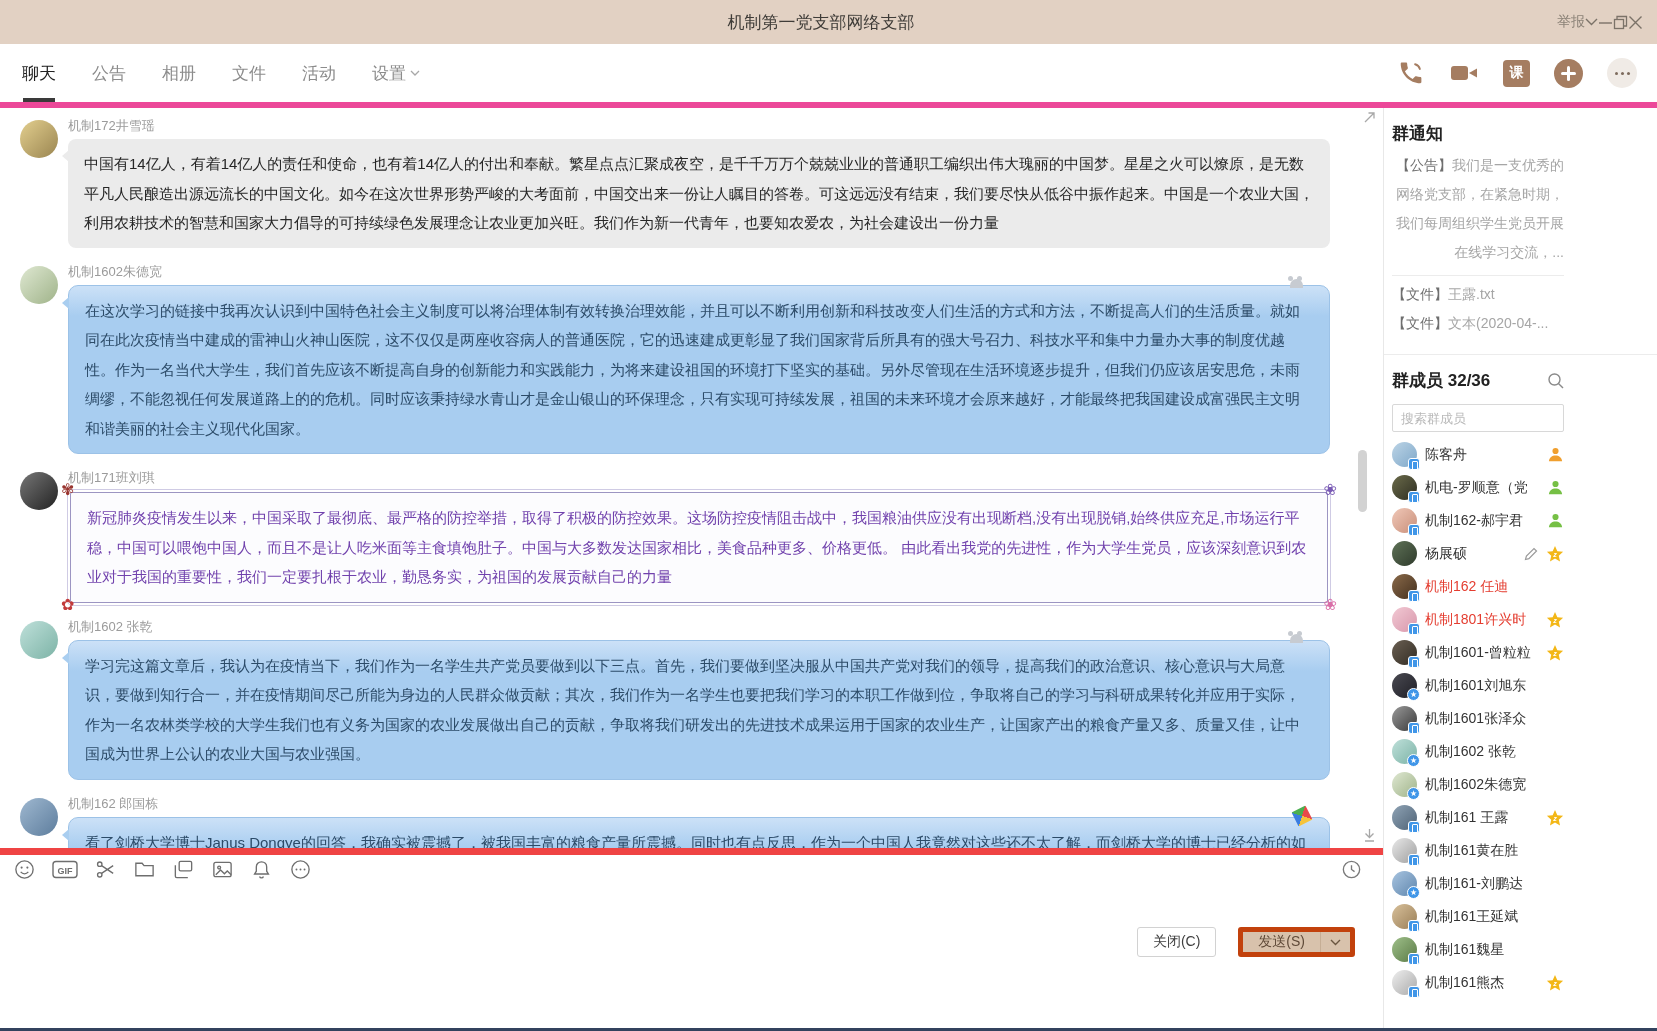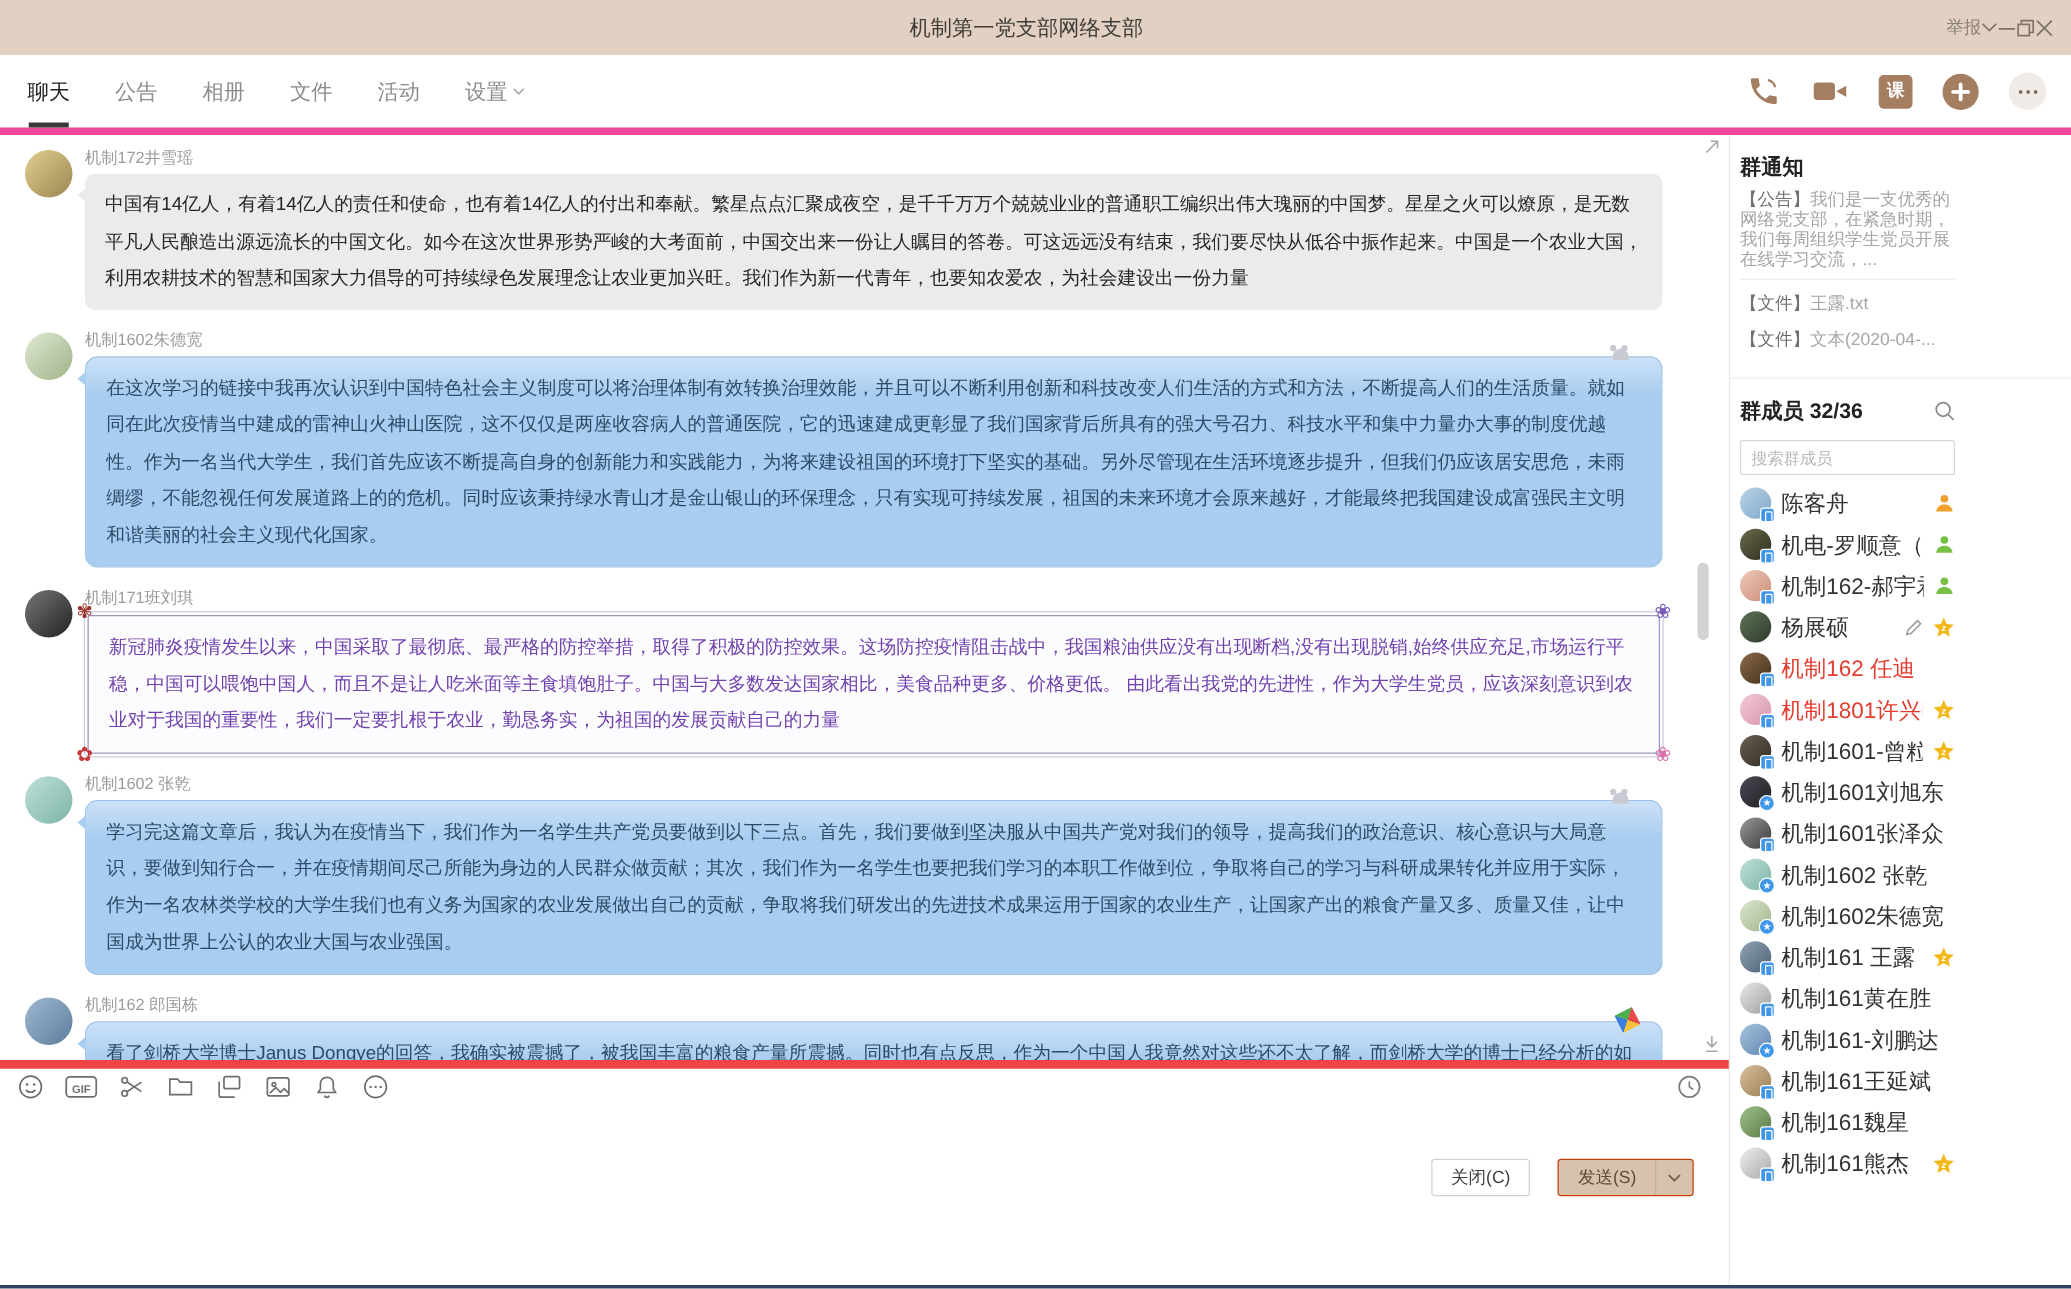--- a/index.html
+++ b/index.html
@@ -61,48 +61,48 @@
   .arrow-top{right:6px;top:2px;}
   .arrow-bottom{right:6px;bottom:5px;}
   
   .toolbar{height:36px;border-top:7px solid #ef4444;display:flex;align-items:center;gap:16px;padding-left:13px;color:#6e6e6e;}
   .tool-ic{display:flex;align-items:center;}
   .tool-clock{margin-left:auto;margin-right:20px;color:#7a7a7a;}
   .input-area{height:43px;}
   .btn-row{flex:1;display:flex;justify-content:flex-end;gap:22px;padding-right:28px;align-items:flex-start;padding-left:11px;}
   .btn-close{height:30px;padding:0 15px;background:#fff;border:1px solid #d2d2d2;border-radius:3px;
     font-size:14px;color:#3f3f3f;font-family:inherit;}
-  .btn-send{height:30px;display:flex;align-items:stretch;background:#d8c2ac;border:1px solid #c2410c;
+  .btn-send{height:30px;display:flex;align-items:stretch;background:#d8c2ac;border:5px solid #c2410c;
     border-radius:3px;color:#5f4a38;font-size:14px;}
   .send-main{display:flex;align-items:center;padding:0 15px;}
   .send-caret{width:30px;display:flex;align-items:center;justify-content:center;border-left:1px solid #c6ae95;}
   
   .sidebar{width:274px;border-left:1px solid #e8e8e8;padding-left:8px;overflow:hidden;}
   .side-inner{width:172px;}
   .notice-title{font-size:17px;font-weight:bold;color:#222;margin:14px 0 6px;}
-  .notice-text{font-size:14px;line-height:16px;color:#a6a6a6;margin:0;}
+  .notice-text{font-size:14px;line-height:29px;color:#a6a6a6;margin:0;text-align:right;}
   .lbl{color:#6f6f6f;}
   .notice-divider{border:none;border-top:1px solid #ececec;margin:8px 0 4px;}
   .file-row{font-size:14px;line-height:29px;color:#a6a6a6;white-space:nowrap;overflow:hidden;}
   .section-divider{border:none;border-top:1px solid #ececec;margin:16px 0 0 -8px;width:274px;}
   .members-head{display:flex;align-items:center;margin:14px 0 12px;}
   .members-title{font-size:17px;font-weight:bold;color:#222;}
   .members-search-icon{margin-left:auto;color:#8a8a8a;display:flex;}
   .search-box{width:100%;height:28px;border:1px solid #d8d8d8;border-radius:2px;padding:0 8px;font-size:13px;
     color:#666;font-family:inherit;outline:none;}
   .search-box::placeholder{color:#b8b8b8;}
   .member-list{margin-top:6px;}
   .member{height:33px;display:flex;align-items:center;gap:8px;}
   .m-avatar{width:25px;height:25px;border-radius:50%;position:relative;flex:none;}
   .dev{position:absolute;right:-3px;bottom:-3px;}
   .dev-phone{width:12px;height:12px;border-radius:3px;background:#4096e8;border:1px solid #fff;position:absolute;}
   .dev-phone::after{content:"";position:absolute;left:3px;top:1.5px;width:4px;height:7px;border:1px solid #fff;border-radius:1px;}
   .dev-star{width:13px;height:13px;border-radius:50%;background:#4096e8;border:1px solid #fff;color:#fff;
     font-size:8px;line-height:11px;text-align:center;position:absolute;}
-  .m-name{font-size:18px;color:#333;white-space:nowrap;overflow:hidden;flex:1;}
+  .m-name{font-size:14px;color:#333;white-space:nowrap;overflow:hidden;flex:1;}
   .m-name.red{color:#e43d30;}
   .m-icons{display:flex;align-items:center;gap:7px;flex:none;}
   .bottom-edge{position:absolute;left:0;right:0;bottom:0;height:3px;background:#33425e;}
   svg{display:block;}
 </style>
 </head>
 <body>
 
 <div class="window">
 

